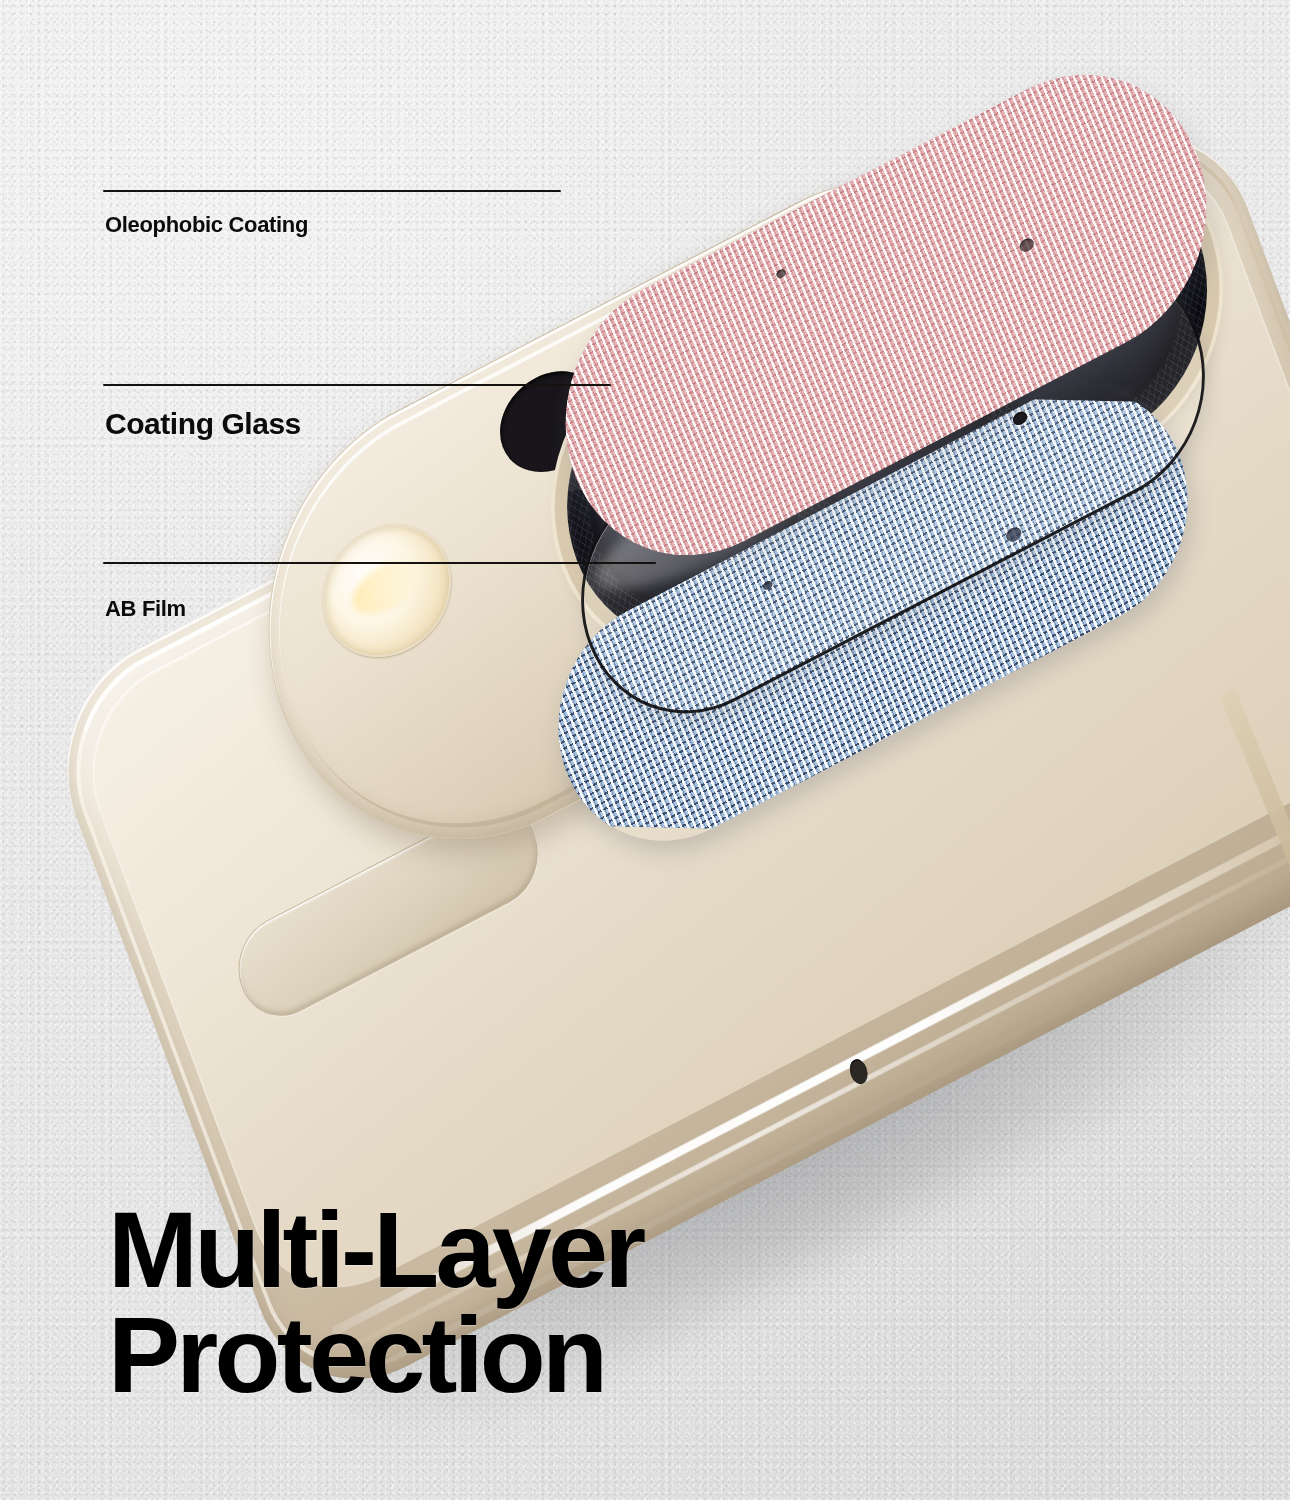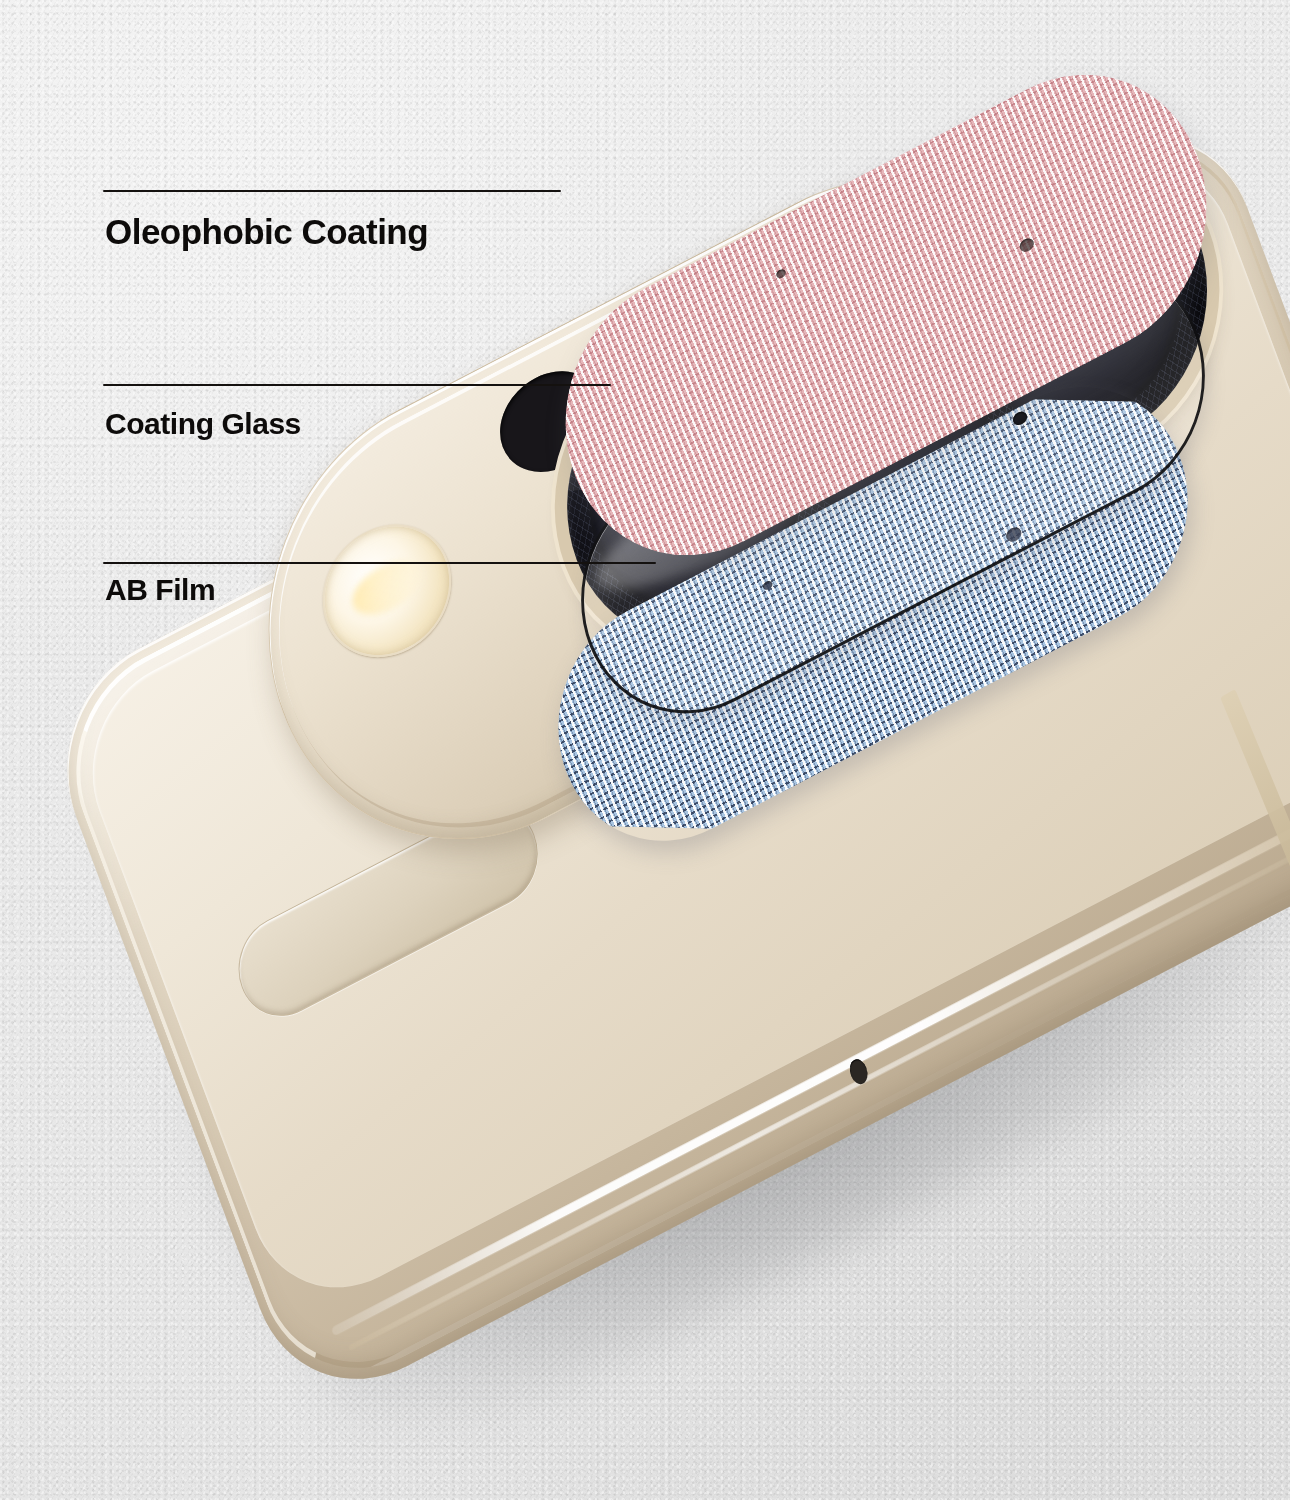--- a/index.html
+++ b/index.html
@@ -376,27 +376,31 @@
   <div class="layer mesh-layer" style="left:536px; top:180px; width:700px; height:270px;
               transform:rotate(-27.5deg) skewX(-6deg); transform-origin:50% 50%;
               box-shadow:0 14px 26px rgba(110,112,122,.22);">
     <div class="mesh-tex pink-mesh" style="transform:rotate(27.5deg);"></div>
     <div class="layer-hole" style="left:500px; top:132px; width:15px; height:12px;"></div>
     <div class="layer-hole" style="left:262px; top:46px; width:10px; height:8px;"></div>
   </div>
 
   <div class="callout" style="left:103px; top:190px;">
     <div class="rule" style="width:458px;"></div>
-    <div class="txt" style="top:22px; font-size:35px;">Oleophobic Coating</div>
+    <div class="txt" style="top:22px; font-size:22px;">Oleophobic Coating</div>
   </div>
 
   <div class="callout" style="left:103px; top:384px;">
     <div class="rule" style="width:508px;"></div>
     <div class="txt" style="top:23px; font-size:30px;">Coating Glass</div>
   </div>
 
   <div class="callout" style="left:103px; top:562px;">
     <div class="rule" style="width:553px;"></div>
-    <div class="txt" style="top:11px; font-size:30px;">AB Film</div>
-  </div>
-
+    <div class="txt" style="top:34px; font-size:22px;">AB Film</div>
+  </div>
+
+  <div id="headline" style="left:108px; top:1198px; font-size:108px;">
+    <span>Multi-Layer</span>
+    <span>Protection</span>
+  </div>
 
 </div>
 
 </body></html>

